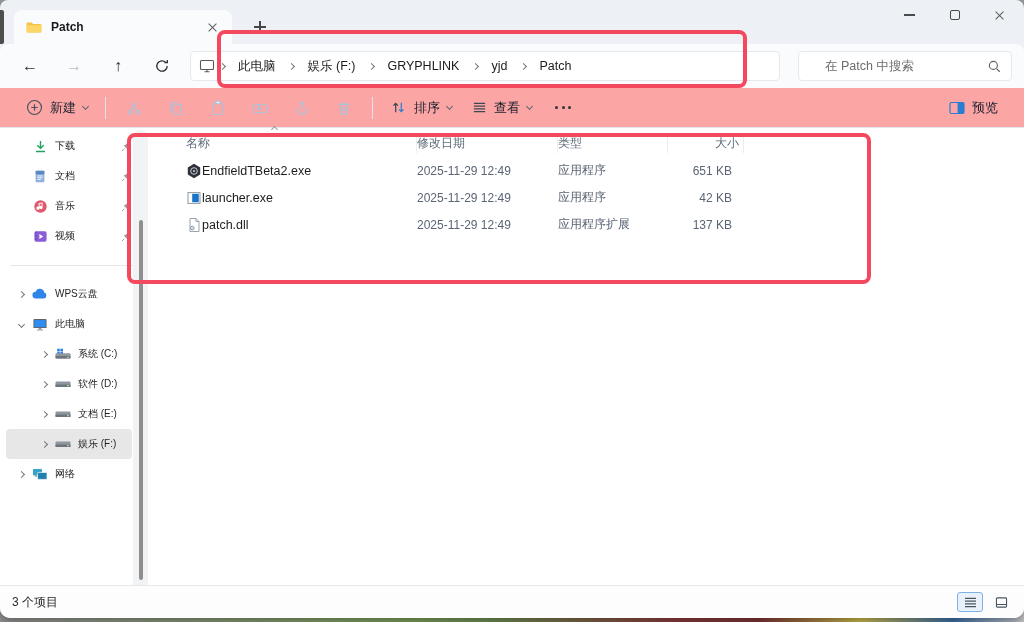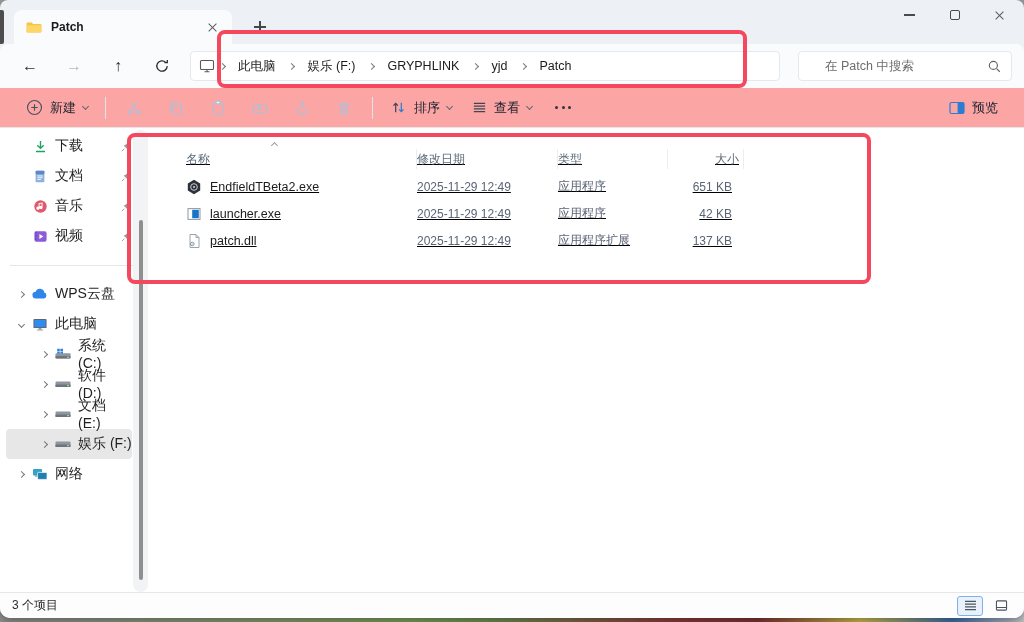--- a/index.html
+++ b/index.html
@@ -70,55 +70,55 @@
   .dots { display:flex; gap:3.5px; align-items:center; }
   .dots i { width:3px; height:3px; border-radius:50%; background:#30343a; }
   .tb-preview { margin-left:auto; }
 
   
   .main { position:absolute; left:0; top:128px; width:100%; bottom:26px; background:#fff; }
 
   
   .sidebar { position:absolute; left:0; top:0; width:152px; height:100%; background:#fff; }
   .side-item { display:flex; align-items:center; height:30px; margin:0 20px 0 6px;
-    border-radius:4px; font-size:14px; color:#1f1f1f; }
+    border-radius:4px; font-size:10px; color:#1f1f1f; }
   .side-item .ico { width:16px; display:flex; justify-content:center; margin-right:7px; }
   .side-item.selected { background:#e7e7e7; }
   .pad-quick { padding-left:26px; }
   .pad-root  { padding-left:8px; }
   .pad-child { padding-left:31px; }
   .chev { display:inline-block; width:5px; height:5px; border-right:1.2px solid #767676;
     border-bottom:1.2px solid #767676; flex:none; }
   .chev.r { transform:rotate(-45deg); }
   .chev.d { transform:rotate(45deg); }
   .tree-chev { width:14px; display:flex; justify-content:center; margin-right:4px; flex:none; }
   .pin { margin-left:auto; display:flex; }
   .side-divider { border-top:1px solid #e6e6e6; margin:14px 12px 13px 10px; }
   .quick-list { padding-top:3px; }
   .sb-track { position:absolute; left:133px; top:2px; width:15px; height:462px;
     background:#f2f3f5; border-radius:8px; }
   .sb-thumb { position:absolute; left:6px; top:90px; width:4px; height:360px;
     background:#8f8f8f; border-radius:2px; }
 
   
-  .content { position:absolute; left:156px; top:16px; right:0; height:100%;text-decoration:underline; }
+  .content { position:absolute; left:156px; top:0; right:0; height:100%; }
   .grid-row { display:grid; grid-template-columns:231px 141px 110px 76px; padding-left:30px; }
   .list-header { height:29px; align-items:center; }
   .hcell { font-size:12px; color:#5d6b79; height:20px; line-height:20px;
     border-right:1px solid #ededed; position:relative; padding-left:0; }
   .hcell.size { text-align:right; padding-right:4px; }
   .sort-chev { position:absolute; left:86px; top:-6px; width:5px; height:5px;
     border-right:1.2px solid #9aa0a6; border-bottom:1.2px solid #9aa0a6; transform:rotate(-135deg); }
   .file-row { height:27px; align-items:center; border-radius:3px; }
-  .fname { display:flex; align-items:center; gap:8px; font-size:12.5px; color:#1c1c1c; }
+  .fname { display:flex; align-items:center; font-size:12.5px; color:#1c1c1c; }
   .fmeta { font-size:12px; color:#5a6474; }
   .fsize { text-align:right; padding-right:12px; }
 
   
-  .statusbar { position:absolute; left:0; bottom:0; width:100%; height:26px;
+  .statusbar { position:absolute; left:0; bottom:0; width:100%; height:33px;
     background:#fdfdfd; border-top:1px solid #e7e7e7; display:flex; align-items:center;
     padding:0 10px 0 12px; font-size:12px; color:#2b2b2b; }
   .view-toggles { margin-left:auto; display:flex; gap:5px; }
   .vt-btn { width:26px; height:20px; display:flex; align-items:center; justify-content:center;
     border-radius:3px; border:1px solid transparent; }
   .vt-btn.active { border-color:#7fb0e8; background:#e9f2fc; }
 
   
   .anno { position:absolute; border:4px solid var(--annotation_red,#f4485e);
     border-radius:8px; z-index:50; pointer-events:none; }

